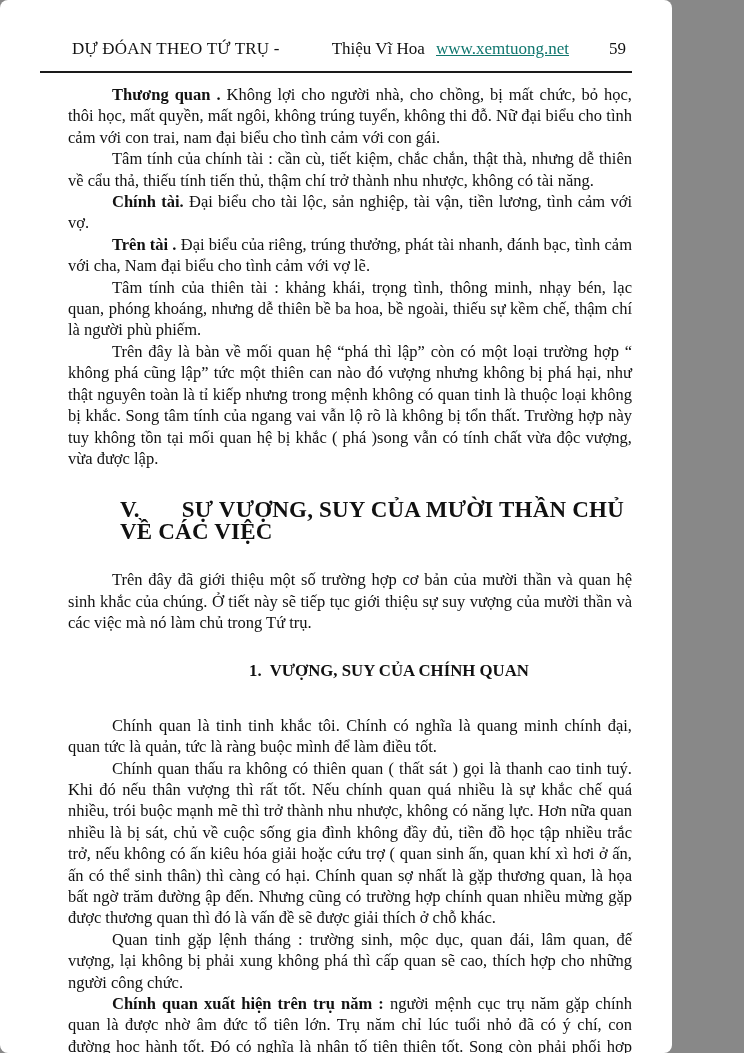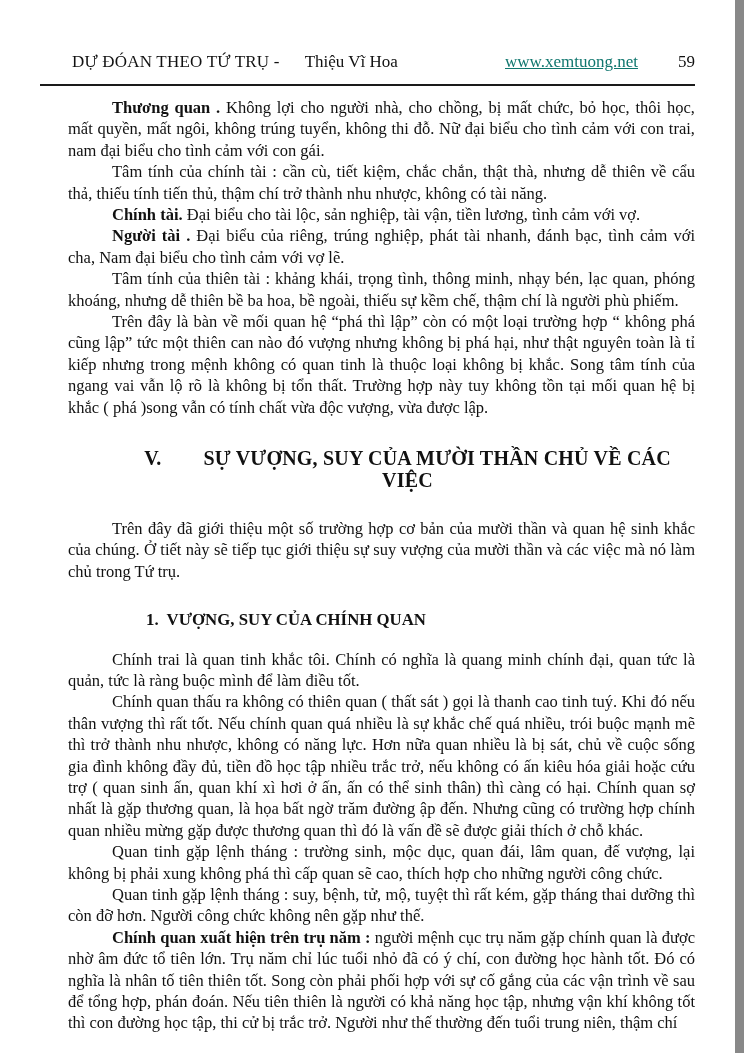--- a/index.html
+++ b/index.html
@@ -2,68 +2,69 @@
 <html><head>
 <meta charset="utf-8">
 <style>
   html, body { margin: 0; padding: 0; }
   body {
     background: #888;
     font-family: "Liberation Serif", "DejaVu Serif", serif;
   }
   .page {
     position: relative;
-    width: 735px;
+    width: 672px;
     height: 1053px;
     background: #ffffff;
     box-sizing: border-box;
-    padding: 49px 40px 0 40px;
+    padding: 36px 40px 0 40px;
     color: #111111;
     overflow: hidden;
+    border-radius: 8px;
   }
   .header {
     display: flex;
     align-items: baseline;
     margin: 2px 0 0 32px;
     font-size: 17px;
     line-height: 22px;
     white-space: nowrap;
   }
   .header .book-title { letter-spacing: 0.2px; }
-  .header .author { margin-left: 25px; }
+  .header .author { margin-left: 52px; }
   .header .website { margin-left: auto; text-decoration: underline; color: #0f766e; }
-  .header .pagenum { margin-left: 40px; }
+  .header .pagenum { margin-left: 40px; margin-right: 6px; }
   .rule {
     border: none;
     border-top: 2px solid #1a1a1a;
     margin: 11px 0 11px 0;
   }
   .content {
     margin-left: 28px;
     font-size: 16.5px;
     line-height: 21.4px;
   }
   .para {
     margin: 0;
     text-align: justify;
     text-indent: 44px;
   }
   .lead { font-weight: bold; }
   .heading-v {
     font-weight: bold;
-    font-size: 20px;
+    font-size: 23px;
     margin: 30px 0 27px 52px;
     letter-spacing: 0.2px;
-    text-align: center;
   }
   .heading-v .h-num { display: inline-block; margin-right: 42px; }
   .heading-1 {
     font-weight: bold;
     font-size: 16.8px;
-    margin: 27px 0 18px 78px;
+    margin: 27px 0 33px 78px;
+    text-align: center;
   }
   .heading-1 .h-num { display: inline-block; margin-right: 8px; }
 </style>
 </head>
 <body>
 
 <div class="page">
 
   <div class="header">
     <span class="book-title">DỰ ĐÓAN THEO TỨ TRỤ -</span>
@@ -76,40 +77,39 @@
 
   <div class="content">
 
     <p class="para"><span class="lead">Thương quan .</span><span> Không lợi cho người nhà, cho chồng, bị mất chức, bỏ học, thôi học, mất quyền, mất ngôi, không trúng tuyển, không thi đỗ. Nữ đại biểu cho tình cảm với con trai, nam đại biểu cho tình cảm với con gái.</span></p>
 
 
     <p class="para"><span>Tâm tính của chính tài : cần cù, tiết kiệm, chắc chắn, thật thà, nhưng dễ thiên về cẩu thả, thiếu tính tiến thủ, thậm chí trở thành nhu nhược, không có tài năng.</span></p>
 
     <p class="para"><span class="lead">Chính tài.</span><span> Đại biểu cho  tài lộc, sản nghiệp, tài vận, tiền lương, tình cảm với vợ.</span></p>
 
-    <p class="para"><span class="lead">Người tài .</span><span> Đại biểu của riêng, trúng nghiệp, phát tài nhanh, đánh bạc, tình cảm với cha, Nam đại biểu cho tình cảm với vợ lẽ.</span></p>
+    <p class="para"><span class="lead">Trên tài .</span><span> Đại biểu của riêng, trúng thưởng, phát tài nhanh, đánh bạc, tình cảm với cha, Nam đại biểu cho tình cảm với vợ lẽ.</span></p>
 
     <p class="para"><span>Tâm tính của thiên tài : khảng khái, trọng tình, thông minh, nhạy bén, lạc quan, phóng khoáng, nhưng dễ thiên bề ba hoa, bề ngoài, thiếu sự kềm chế, thậm chí là người phù phiếm.</span></p>
 
     <p class="para"><span>Trên đây là bàn về mối quan hệ “phá thì lập” còn có một loại trường hợp “ không phá cũng lập” tức một thiên can nào đó vượng nhưng không bị phá hại, như thật nguyên toàn là tỉ kiếp nhưng trong mệnh không có quan tinh là thuộc loại không bị khắc. Song tâm tính của ngang vai vẫn lộ rõ là không bị tổn thất. Trường hợp này tuy không tồn tại mối quan hệ bị khắc ( phá )song vẫn có tính chất vừa độc vượng, vừa được lập.</span></p>
 
     <div class="heading-v">
       <span class="h-num">V.</span><span>SỰ VƯỢNG, SUY CỦA MƯỜI THẦN CHỦ VỀ CÁC VIỆC</span>
     </div>
 
     <p class="para"><span>Trên đây đã giới thiệu một số trường hợp cơ bản của mười thần và quan hệ sinh khắc của chúng. Ở tiết này sẽ tiếp tục giới thiệu sự suy vượng của mười thần và các việc mà nó làm chủ trong Tứ trụ.</span></p>
 
     <div class="heading-1">
       <span class="h-num">1.</span><span>VƯỢNG, SUY CỦA CHÍNH QUAN</span>
     </div>
 
-    <p class="para"><span>Chính trai là  quan tinh khắc tôi. Chính có nghĩa là quang minh chính đại, quan tức là quản, tức là ràng buộc mình để làm điều tốt.</span></p>
+    <p class="para"><span>Chính quan là  tinh tinh khắc tôi. Chính có nghĩa là quang minh chính đại, quan tức là quản, tức là ràng buộc mình để làm điều tốt.</span></p>
 
     <p class="para"><span>Chính quan thấu ra không có thiên quan ( thất sát ) gọi là thanh cao tinh tuý. Khi đó nếu thân vượng thì rất tốt. Nếu chính quan quá nhiều là sự khắc chế quá nhiều, trói buộc mạnh mẽ thì trở thành nhu nhược, không có năng lực. Hơn nữa quan nhiều là bị sát, chủ về cuộc sống gia đình không đầy đủ, tiền đồ học tập nhiều trắc trở, nếu không có ấn kiêu hóa giải hoặc cứu trợ ( quan sinh ấn, quan khí xì hơi ở ấn, ấn có thể sinh thân) thì càng có hại. Chính quan sợ nhất là gặp thương quan, là họa bất ngờ trăm đường ập đến. Nhưng cũng có trường hợp chính quan nhiều mừng gặp được thương quan thì đó là vấn đề sẽ được giải thích ở chỗ khác.</span></p>
 
     <p class="para"><span>Quan tinh gặp lệnh tháng : trường sinh, mộc dục, quan đái, lâm quan, đế vượng, lại không bị phải xung không phá thì cấp quan sẽ cao, thích hợp cho những người công chức.</span></p>
 
-    <p class="para"><span>Quan tinh gặp lệnh tháng : suy, bệnh, tử, mộ, tuyệt thì rất kém, gặp tháng thai dưỡng thì còn đỡ hơn. Người công chức không nên gặp như thế.</span></p>
 
     <p class="para"><span class="lead">Chính quan xuất hiện trên trụ năm :</span><span> người mệnh cục trụ năm gặp chính quan là được nhờ âm đức tổ tiên lớn. Trụ năm chỉ lúc tuổi nhỏ đã có ý chí, con đường học hành tốt. Đó có nghĩa là nhân tố tiên thiên tốt. Song còn phải phối hợp với sự cố gắng của các vận trình về sau để tổng hợp, phán đoán. Nếu tiên thiên là người có khả năng học tập, nhưng vận khí không tốt thì con đường học tập, thi cử bị trắc trở. Người như thế thường đến tuổi trung niên, thậm chí</span></p>
 
   </div>
 </div>
 
 </body></html>

